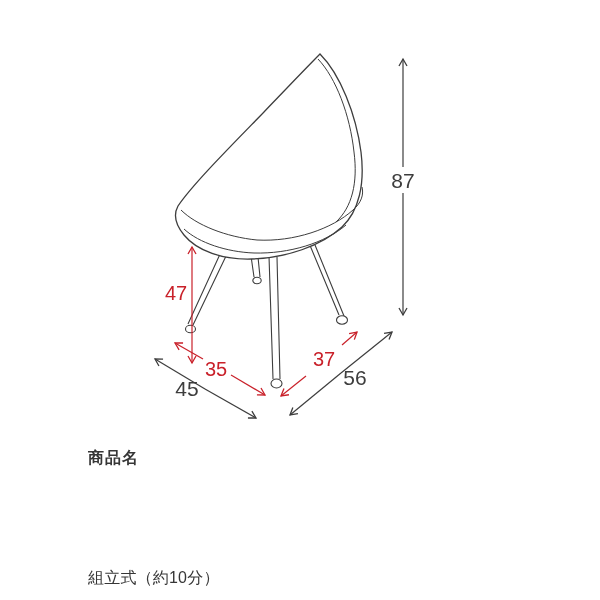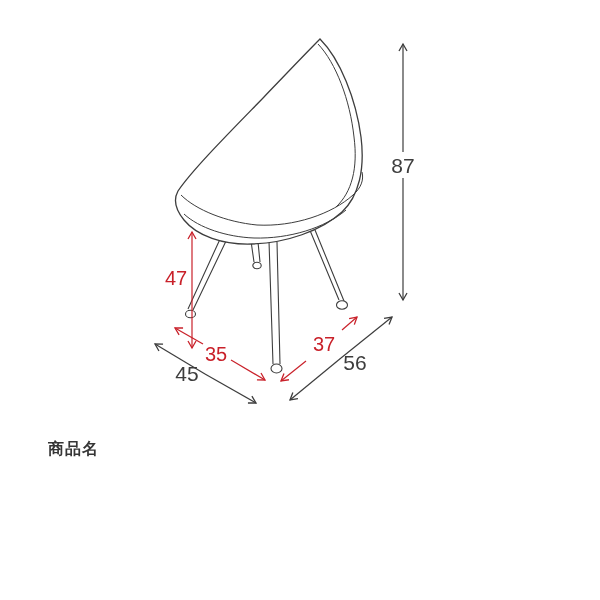--- a/index.html
+++ b/index.html
@@ -1,26 +1,26 @@
 <!DOCTYPE html>
 <html><head>
 <meta charset="utf-8">
 <style>
   html,body{margin:0;padding:0;background:#fff;}
   body{
     width:600px;height:600px;position:relative;overflow:hidden;
     font-family:"Liberation Sans","DejaVu Sans",sans-serif;
     color:#363636;
   }
-  .diagram-wrap{position:absolute;left:0;top:0;width:600px;height:428px;}
+  .diagram-wrap{position:absolute;left:0;top:15px;width:600px;height:428px;}
   svg text{font-family:"Liberation Sans","DejaVu Sans",sans-serif;}
   .dim-num{font-size:21px;fill:#3d3d3d;}
   .dim-num-red{font-size:20px;fill:#c9212a;}
   .spec{position:absolute;left:48px;top:429px;width:520px;}
-  .spec-row{display:flex;align-items:center;height:40px;}
+  .spec-row{display:flex;align-items:flex-end;height:40px;margin-left:40px;}
   .spec-label{width:89px;font-weight:bold;font-size:16px;letter-spacing:1px;flex:none;}
   .spec-value{font-size:16px;letter-spacing:0.2px;}
 </style>
 </head>
 <body>
 
 <div class="diagram-wrap">
 <svg width="600" height="428" viewBox="0 0 600 428">
   <defs>
     <marker id="ah-k" markerWidth="11" markerHeight="11" refX="8" refY="5" orient="auto" markerUnits="userSpaceOnUse">
@@ -93,14 +93,15 @@
 
 <div class="spec">
   <div class="spec-row">
     <div class="spec-label">商品名</div>
   </div>
   <div class="spec-row">
   </div>
   <div class="spec-row">
   </div>
   <div class="spec-row">
+    <div class="spec-value">組立式（約10分）</div>
   </div>
 </div>
 
 </body></html>

